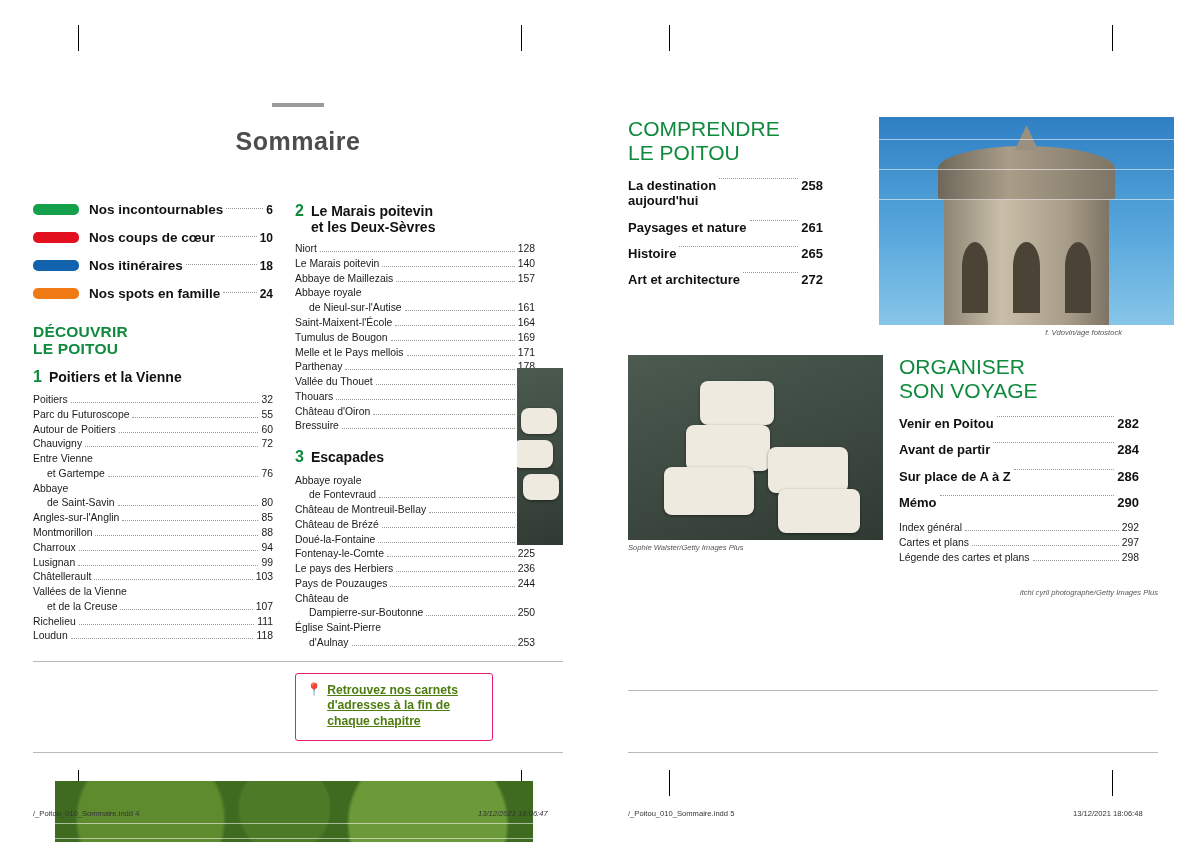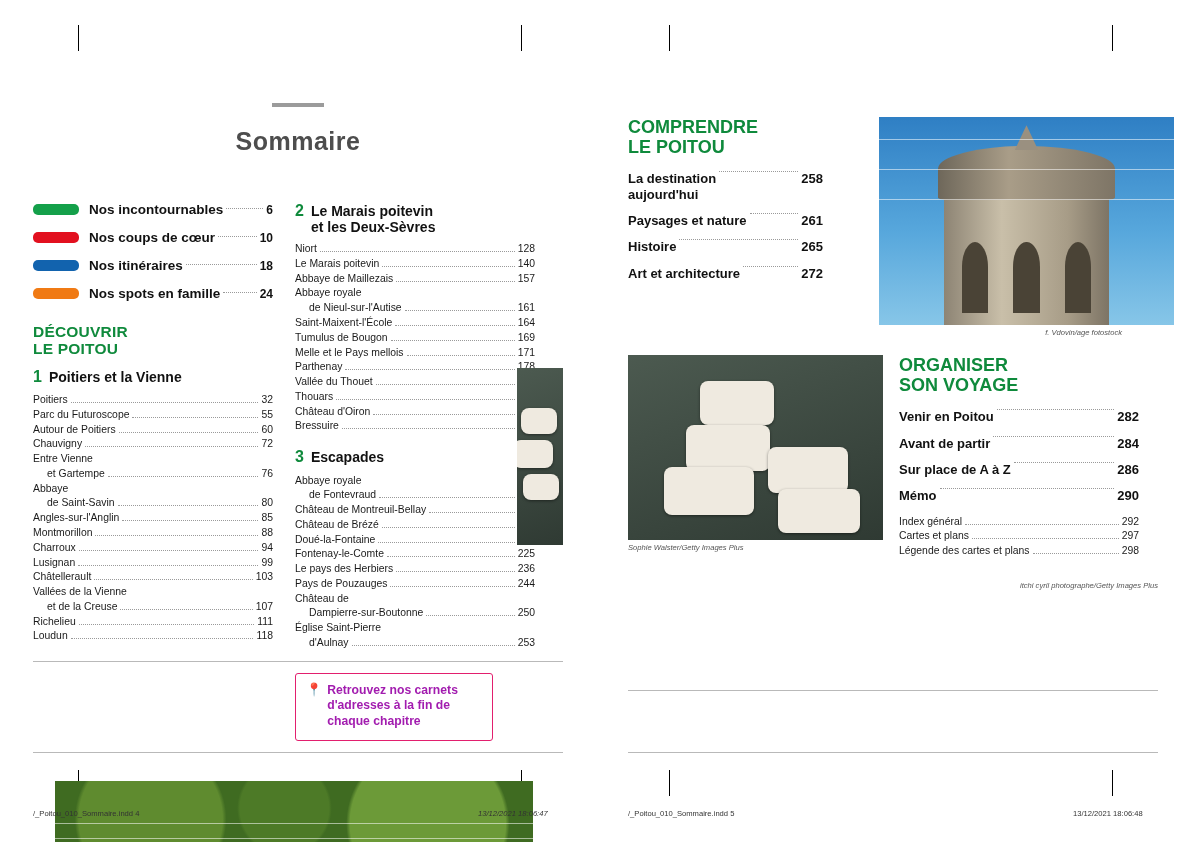--- a/index.html
+++ b/index.html
@@ -60,27 +60,27 @@
   .toc-page{white-space:nowrap;}
   .toc-plain{font-size:10.4px;line-height:1.42;}
 
   
   .carnets{
     margin-top:22px;border:1.5px solid #e21f6e;border-radius:3px;
     padding:9px 10px 10px 10px;display:flex;gap:5px;align-items:flex-start;
     width:176px;
   }
   .pin{color:#e21f6e;font-size:13px;line-height:1.1;}
-  .carnets-text{color:#a21caf;font-weight:bold;font-size:12.2px;line-height:1.28;}
+  .carnets-text{color:#4d7c0f;font-weight:bold;font-size:12.2px;line-height:1.28;text-decoration:underline;}
 
   
   .rp-top{display:flex;gap:16px;margin-top:84px;}
   .rp-left{width:195px;}
   .rp-head{
-    color:#0f8a3c;font-weight:bold;font-size:18px;line-height:1.12;margin-bottom:14px;
+    color:#0f8a3c;font-weight:normal;font-size:21px;line-height:1.12;margin-bottom:14px;
   }
   .big-line{display:flex;align-items:flex-start;font-size:13px;font-weight:bold;color:#111;margin-bottom:11px;line-height:1.18;}
   .big-line .toc-dots{border-bottom:1.4px dotted #9a9a9a;}
   .big-label{white-space:pre-line;}
 
   .photo{background:#cfd8dc;position:relative;overflow:hidden;}
   .caption{font-size:7.6px;color:#555;font-style:italic;margin-top:3px;}
   .caption.right{text-align:right;}
 
   

